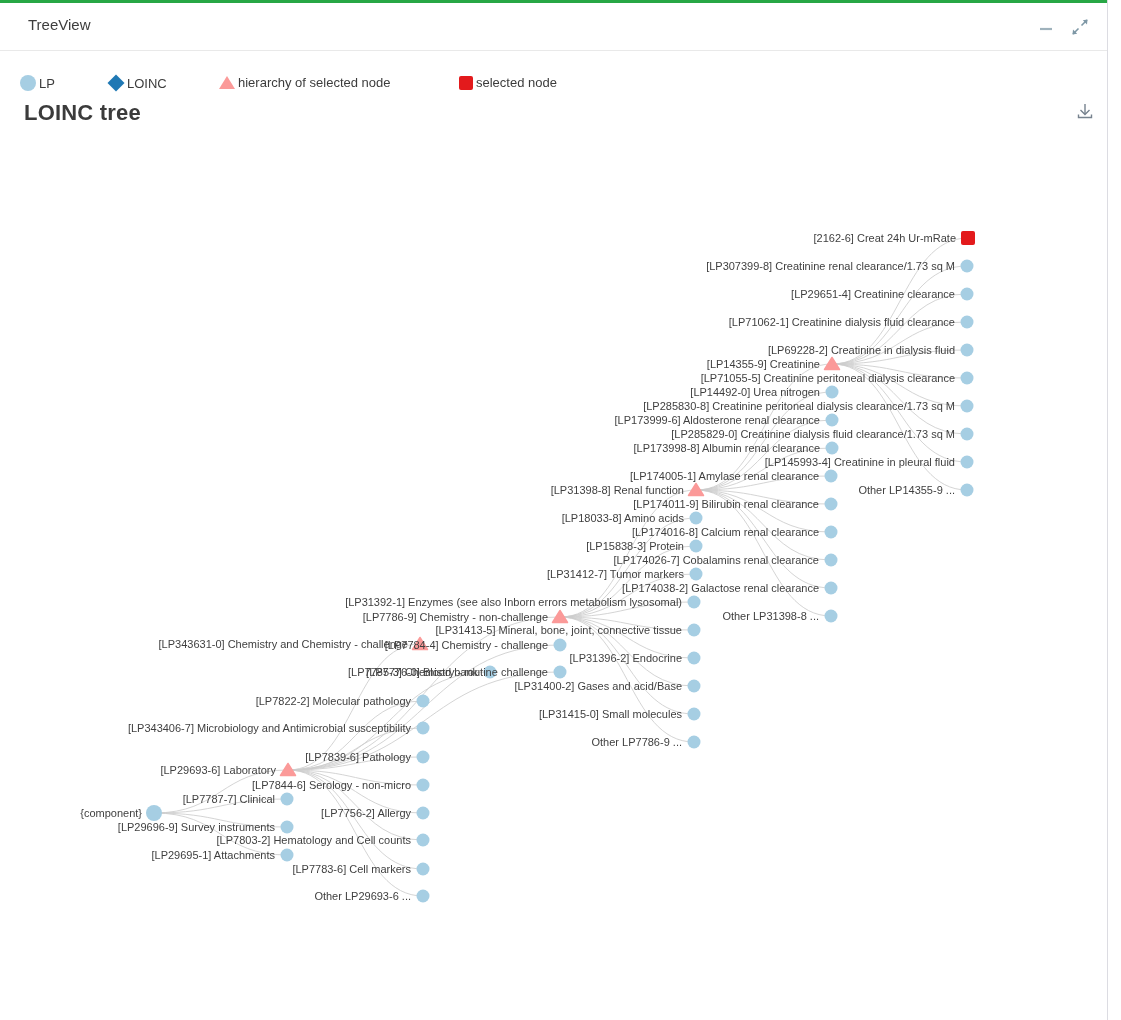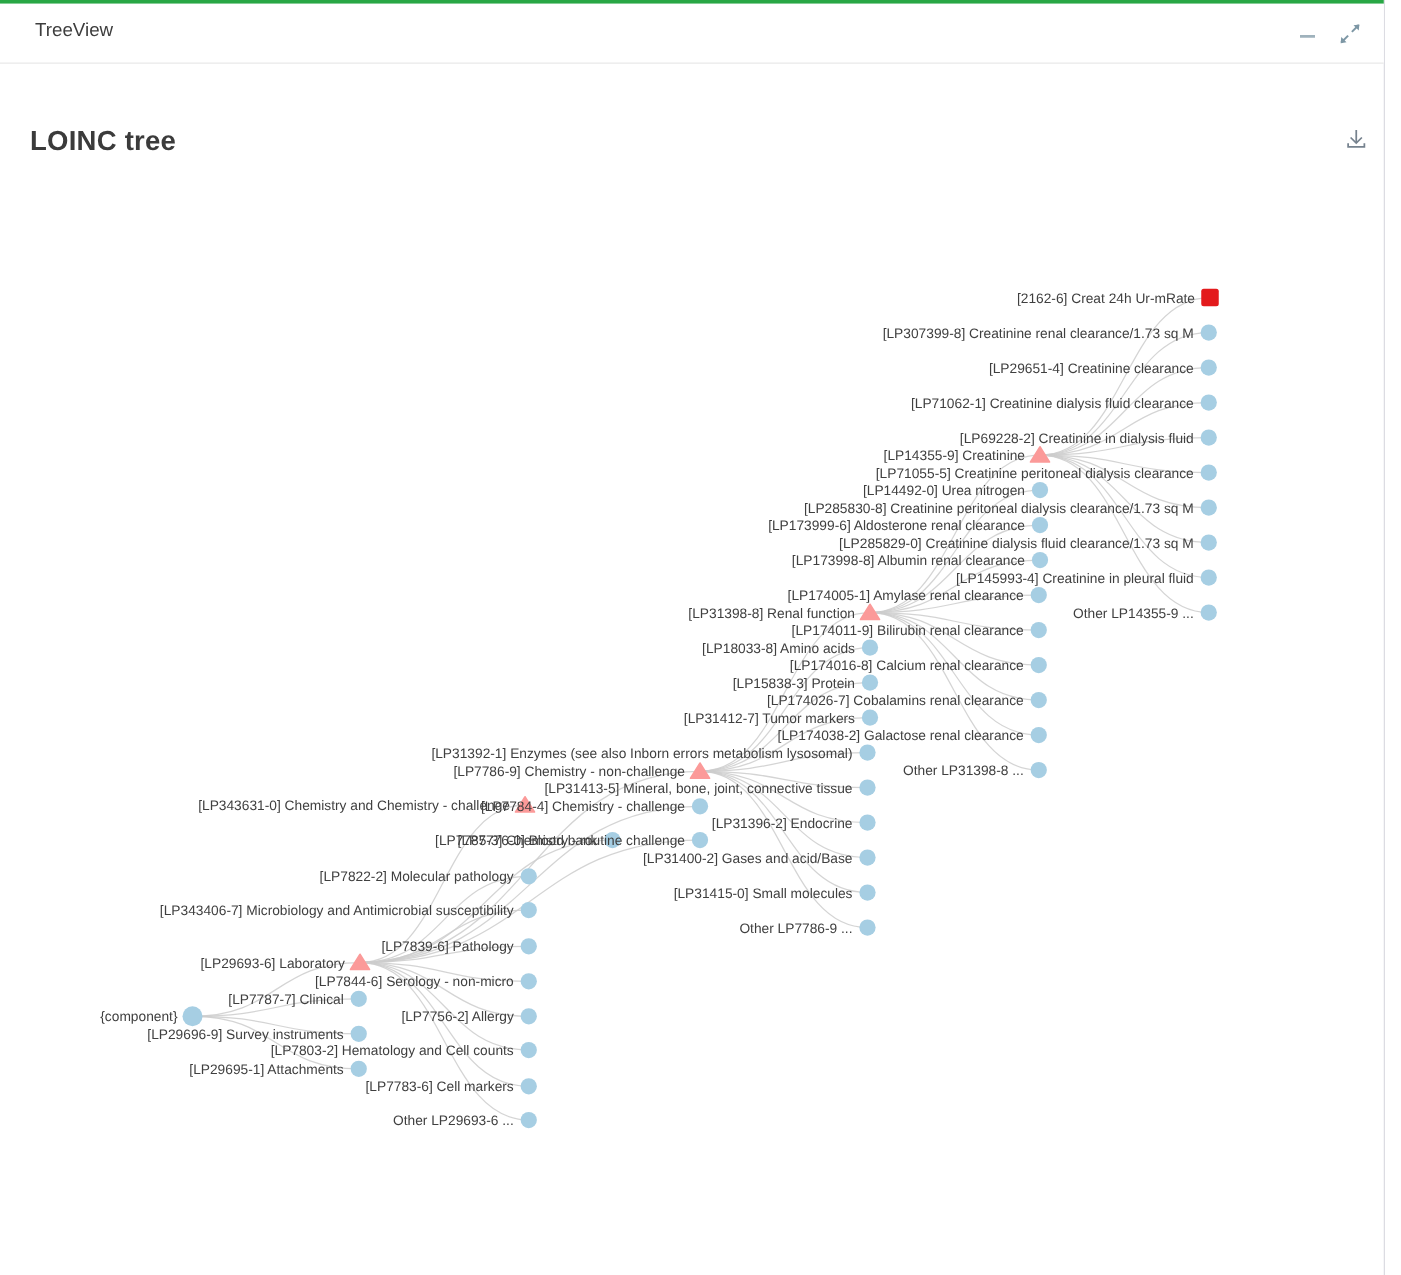--- a/index.html
+++ b/index.html
@@ -44,20 +44,38 @@
               <line x1="11.5" y1="8.5" x2="17" y2="3"></line>
               <path d="M17.5 2.5 L12.8 3.2 L17 7.4 Z" stroke="none"></path>
               <line x1="8.5" y1="11.5" x2="3" y2="17"></line>
               <path d="M2.5 17.5 L7.2 16.8 L3 12.6 Z" stroke="none"></path>
             </g>
           </svg>
         </button>
       </div>
     </div>
 
+    <div class="legend">
+      <div class="legend-item" style="left:20px">
+        <span class="legend-swatch sw-circle"></span>
+        <span>LP</span>
+      </div>
+      <div class="legend-item" style="left:108px">
+        <span class="legend-swatch sw-diamond"></span>
+        <span>LOINC</span>
+      </div>
+      <div class="legend-item" style="left:219px">
+        <span class="legend-swatch sw-triangle"></span>
+        <span>hierarchy of selected node</span>
+      </div>
+      <div class="legend-item" style="left:459px">
+        <span class="legend-swatch sw-square"></span>
+        <span>selected node</span>
+      </div>
+    </div>
 
     <div class="heading">LOINC tree</div>
 
     <button class="download-btn" title="">
       <svg width="20" height="20" viewBox="0 0 20 20">
         <g stroke="#76828e" stroke-width="1.4" fill="none">
           <line x1="10" y1="3" x2="10" y2="13"></line>
           <polyline points="5.5,9 10,13.5 14.5,9"></polyline>
           <polyline points="3.5,13.5 3.5,16.5 16.5,16.5 16.5,13.5"></polyline>
         </g>

